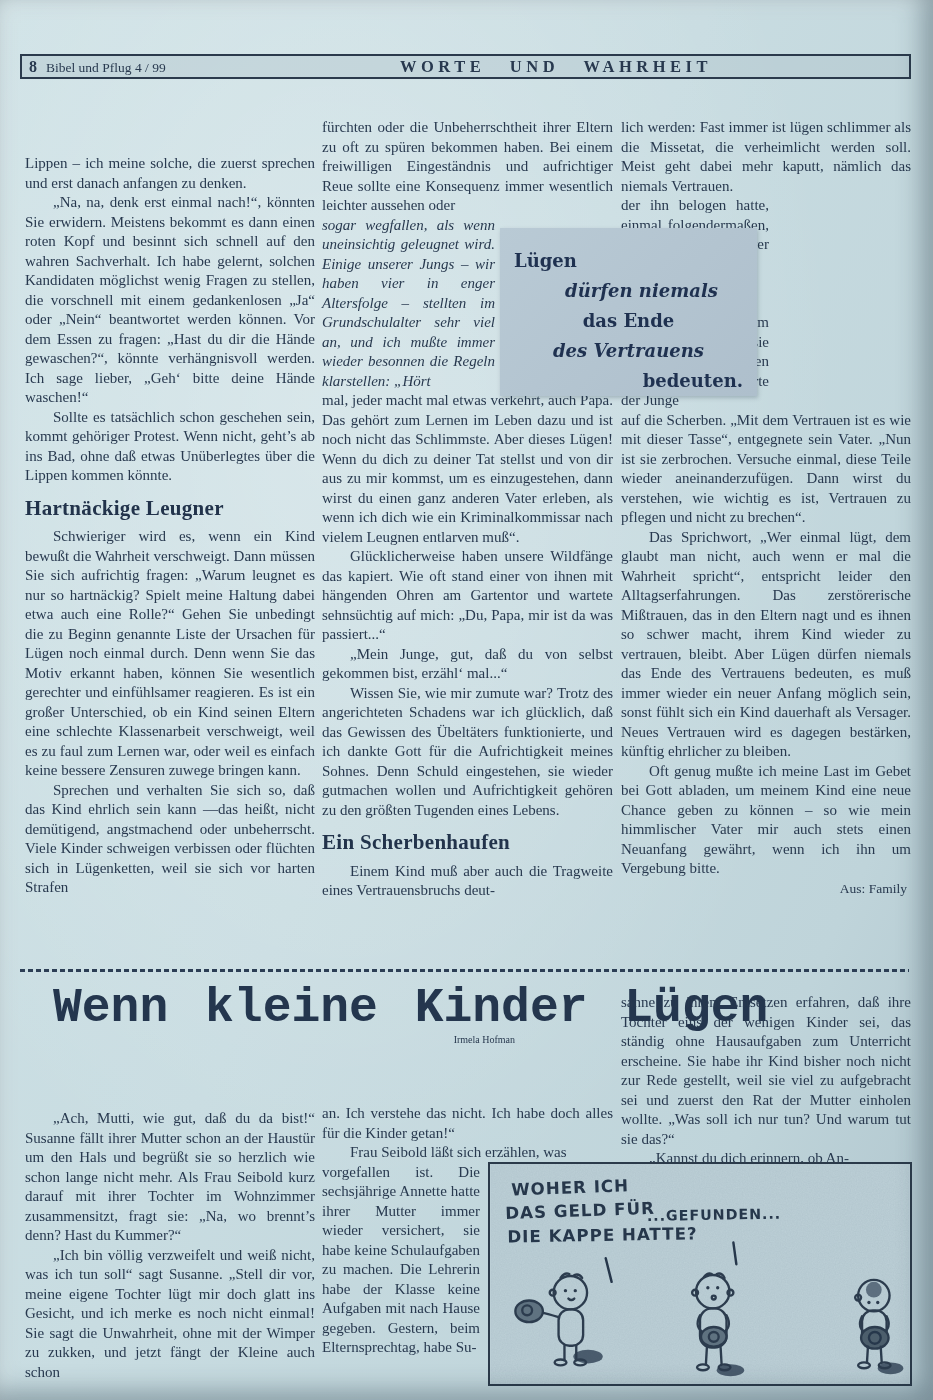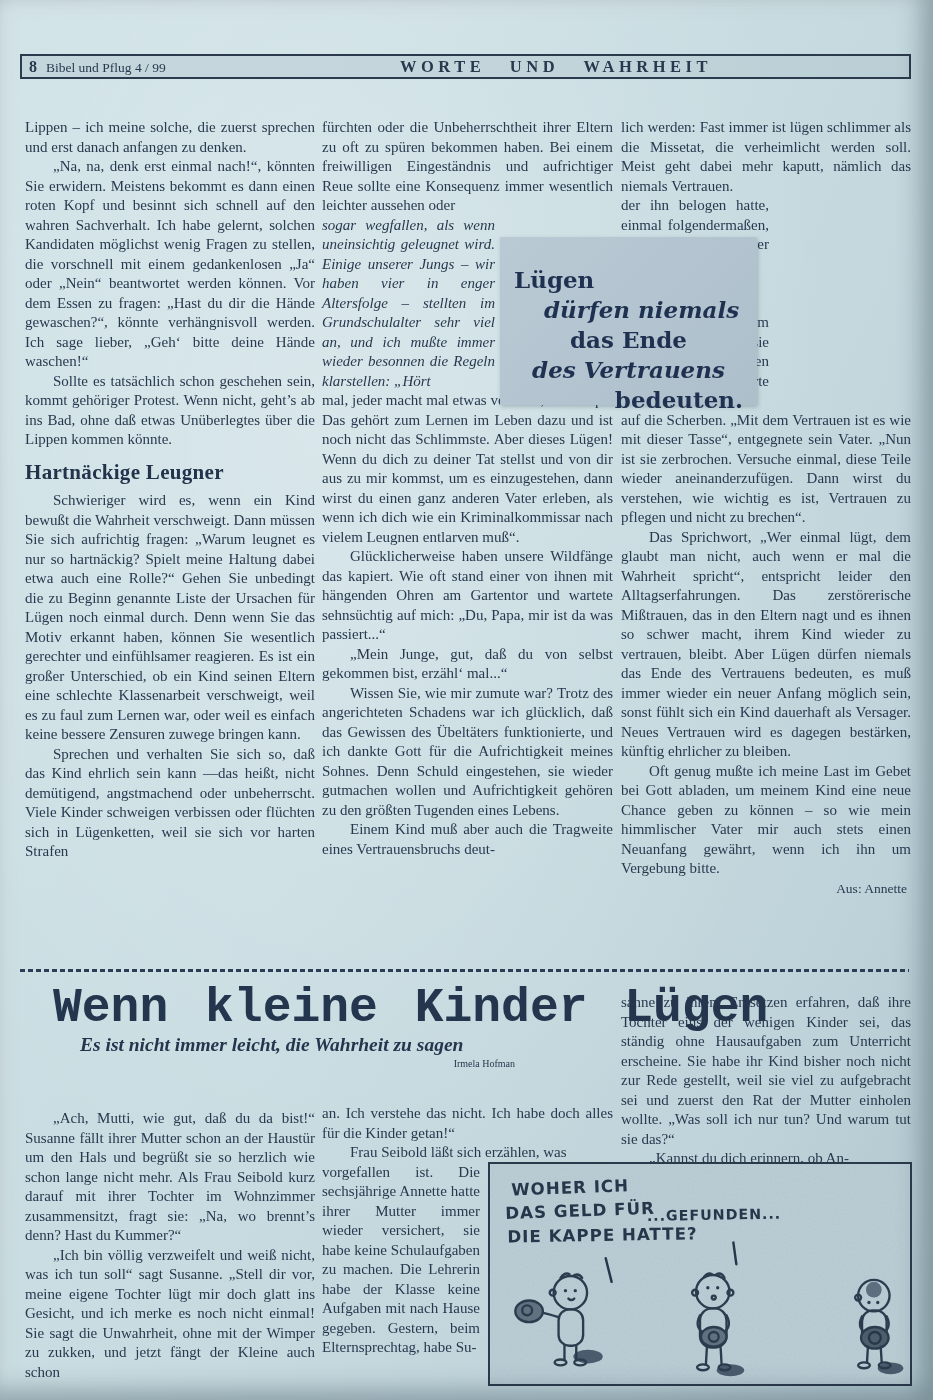--- a/index.html
+++ b/index.html
@@ -25,39 +25,39 @@
   }
   .issue-block{display:flex;align-items:baseline;gap:9px;padding-left:7px;width:285px;}
   .page-number{font-weight:bold;font-size:16px;}
   .issue-label{font-size:13.5px;}
   .masthead-title{
     flex:1;text-align:center;font-weight:bold;font-size:16.5px;
     letter-spacing:4.5px;word-spacing:16px;padding-right:111px;
   }
   
   .col{position:absolute;top:118px;font-size:15px;line-height:19.5px;text-align:justify;}
-  .col-1{left:25px;width:290px;}
+  .col-1{left:25px;width:290px;margin-top:36px;}
   .col-2{left:322px;width:291px;}
   .col-3{left:621px;width:290px;}
   .col p{margin:0;}
   .col p.ind{text-indent:28px;}
   .seg-narrow-l{width:173px;font-style:italic;}          
   .seg-narrow-r{width:148px;margin-left:142px;} 
   .article-heading{
     font-family:Liberation Serif, serif;font-weight:bold;font-size:21px;
     letter-spacing:0.3px;margin:13px 0 9px 0;color:#22334b;
   }
   .credit{ text-align:right;font-size:13.5px;margin-top:7px;padding-right:4px;}
   
   .pullquote{
-    position:absolute;left:500px;top:237px;width:257px;height:168px;
+    position:absolute;left:500px;top:228px;width:257px;height:168px;
     background:linear-gradient(135deg,#b9cad5,#aebfcc);
     box-shadow:1px 2px 4px rgba(40,60,75,0.25);
     font-family:"DejaVu Serif", serif;font-weight:bold;color:#1f3150;
-    font-size:23px;line-height:30px;padding:28px 14px;box-sizing:border-box;
+    font-size:18px;line-height:30px;padding:18px 14px;box-sizing:border-box;
   }
   .pq-l1{text-align:left;}
   .pq-l2{text-align:center;font-style:italic;padding-left:26px;}
   .pq-l3{text-align:center;}
   .pq-l4{text-align:center;font-style:italic;}
   .pq-l5{text-align:right;}
   
   .dashed-divider{
     position:absolute;left:20px;top:969px;width:889px;height:3px;
     background:repeating-linear-gradient(90deg,#2c3e55 0 5px, rgba(0,0,0,0) 5px 8px);
@@ -115,45 +115,45 @@
     <p class="ind">Sprechen und verhalten Sie sich so, daß das Kind ehrlich sein kann —das heißt, nicht demütigend, angstmachend oder unbeherrscht. Viele Kinder schweigen verbissen oder flüchten sich in Lügenketten, weil sie sich vor harten Strafen</p>
   </div>
 
   <div class="col col-2">
     <p>fürchten oder die Unbeherrschtheit ihrer Eltern zu oft zu spüren bekommen haben. Bei einem freiwilligen Eingeständnis und aufrichtiger Reue sollte eine Konsequenz immer wesentlich leichter aussehen oder</p>
     <p class="seg-narrow-l">sogar wegfallen, als wenn uneinsichtig geleugnet wird. Einige unserer Jungs – wir haben vier in enger Altersfolge – stellten im Grundschulalter sehr viel an, und ich mußte immer wieder besonnen die Regeln klarstellen: „Hört</p>
     <p>mal, jeder macht mal etwas verkehrt, auch Papa. Das gehört zum Lernen im Leben dazu und ist noch nicht das Schlimmste. Aber dieses Lügen! Wenn du dich zu deiner Tat stellst und von dir aus zu mir kommst, um es einzugestehen, dann wirst du einen ganz anderen Vater erleben, als wenn ich dich wie ein Kriminalkommissar nach vielem Leugnen entlarven muß“.</p>
     <p class="ind">Glücklicherweise haben unsere Wildfänge das kapiert. Wie oft stand einer von ihnen mit hängenden Ohren am Gartentor und wartete sehnsüchtig auf mich: „Du, Papa, mir ist da was passiert...“</p>
     <p class="ind">„Mein Junge, gut, daß du von selbst gekommen bist, erzähl‘ mal...“</p>
     <p class="ind">Wissen Sie, wie mir zumute war? Trotz des angerichteten Schadens war ich glücklich, daß das Gewissen des Übeltäters funktionierte, und ich dankte Gott für die Aufrichtigkeit meines Sohnes. Denn Schuld eingestehen, sie wieder gutmachen wollen und Aufrichtigkeit gehören zu den größten Tugenden eines Lebens.</p>
+    <h2 class="article-heading">Ein Scherbenhaufen</h2>
     <p class="ind">Einem Kind muß aber auch die Tragweite eines Vertrauensbruchs deut-</p>
   </div>
 
   <div class="col col-3">
     <p>lich werden: Fast immer ist lügen schlimmer als die Missetat, die verheimlicht werden soll. Meist geht dabei mehr kaputt, nämlich das niemals Vertrauen.</p>
     <p class="seg-narrow-r">der ihn belogen hatte, einmal folgendermaßen, wie schwer verlorengegangenes Vertrauen wiederhergestellt werden kann: Er nahm eine Tasse und ließ sie auf die Küchenfliesen fallen. Entgeistert starrte der Junge</p>
     <p>auf die Scherben. „Mit dem Vertrauen ist es wie mit dieser Tasse“, entgegnete sein Vater. „Nun ist sie zerbrochen. Versuche einmal, diese Teile wieder aneinanderzufügen. Dann wirst du verstehen, wie wichtig es ist, Vertrauen zu pflegen und nicht zu brechen“.</p>
     <p class="ind">Das Sprichwort, „Wer einmal lügt, dem glaubt man nicht, auch wenn er mal die Wahrheit spricht“, entspricht leider den Alltagserfahrungen. Das zerstörerische Mißtrauen, das in den Eltern nagt und es ihnen so schwer macht, ihrem Kind wieder zu vertrauen, bleibt. Aber Lügen dürfen niemals das Ende des Vertrauens bedeuten, es muß immer wieder ein neuer Anfang möglich sein, sonst fühlt sich ein Kind dauerhaft als Versager. Neues Vertrauen wird es dagegen bestärken, künftig ehrlicher zu bleiben.</p>
     <p class="ind">Oft genug mußte ich meine Last im Gebet bei Gott abladen, um meinem Kind eine neue Chance geben zu können – so wie mein himmlischer Vater mir auch stets einen Neuanfang gewährt, wenn ich ihn um Vergebung bitte.</p>
-    <p class="credit">Aus: Annette</p>
+    <p class="credit">Aus: Family</p>
   </div>
 
   <div class="pullquote">
     <div class="pq-l1">Lügen</div>
     <div class="pq-l2">dürfen niemals</div>
     <div class="pq-l3">das Ende</div>
     <div class="pq-l4">des Vertrauens</div>
     <div class="pq-l5">bedeuten.</div>
   </div>
 
   <div class="dashed-divider"></div>
 
   <div class="title-block">
     <h1 class="big-title">Wenn kleine Kinder Lügen</h1>
-    <div class="subtitle">Es ist nicht immer leicht, die Wahrheit zu sagen</div>
     <div class="author">Irmela Hofman</div>
   </div>
 
   <div class="bcol bcol-2">
     <p>an. Ich verstehe das nicht. Ich habe doch alles für die Kinder getan!“</p>
     <p class="ind">Frau Seibold läßt sich erzählen, was</p>
     <p class="seg-narrow-cartoon">vorgefallen ist. Die sechsjährige Annette hatte ihrer Mutter immer wieder versichert, sie habe keine Schulaufgaben zu machen. Die Lehrerin habe der Klasse keine Aufgaben mit nach Hause gegeben. Gestern, beim Elternsprechtag, habe Su-</p>
   </div>
 
   <div class="bcol bcol-1">

